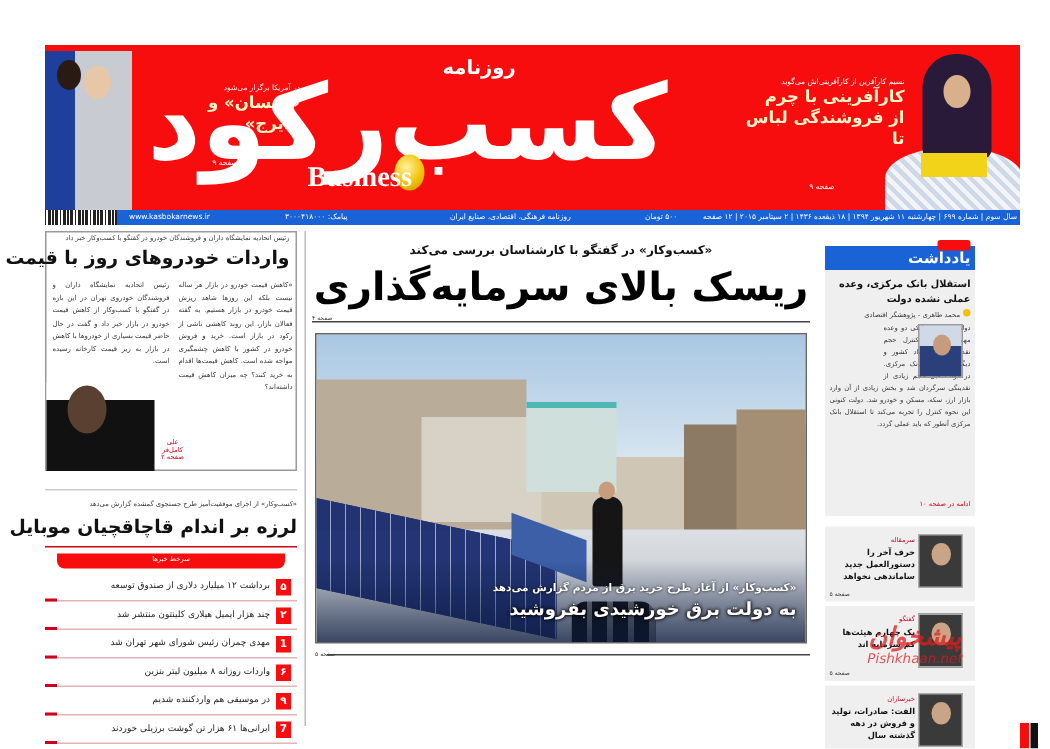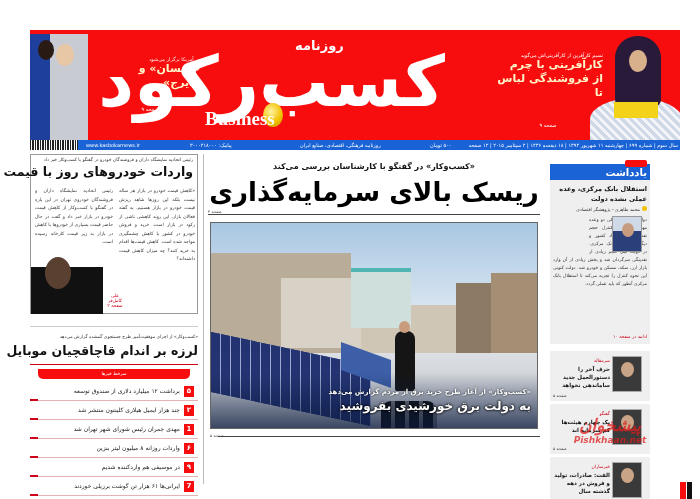--- a/index.html
+++ b/index.html
@@ -111,21 +111,21 @@
 
   .teaser { position:absolute; left: 0; width: 100px; height: 50px; background:#efefef; }
   .teaser .thumb { position:absolute; left: 62px; top: 5px; width: 30px; height: 36px; background:#3a3a3a; border: 1px solid #aaa; }
   .teaser .thumb .f { position:absolute; left: 8px; top: 5px; width: 13px; height: 15px; border-radius:50%; background:#c9a486; }
   .teaser .cat { position:absolute; right: 40px; top: 7px; font-size: 4.5px; color:#d0021b; direction: rtl; }
   .teaser .title { position:absolute; right: 40px; top: 14px; width: 56px; font-size: 5.5px; font-weight:bold; color:#111; direction: rtl; text-align: right; line-height: 8px; }
   .teaser .page-ref { position:absolute; left: 3px; top: 42px; font-size: 4px; color:#333; }
 
   .watermark { position:absolute; left: 555px; top: 415px; width: 110px; text-align: center; direction: rtl; color: rgba(220,30,30,0.75); }
   .watermark .fa { font-size: 17px; font-weight:bold; font-style: italic; }
-  .watermark .en { font-size: 9px; font-weight:bold; font-style: italic; font-family: "DejaVu Sans", sans-serif; }
+  .watermark .en { font-size: 9px; font-weight:normal; font-style: italic; font-family: "DejaVu Sans", sans-serif; }
   .corner-mark { position:absolute; left: 680px; top: 482px; width: 6px; height: 17px; background: #f70d0d; }
   .corner-mark2 { position:absolute; left: 687px; top: 482px; width: 5px; height: 17px; background: #111; }
 </style>
 </head>
 <body>
 
 <div class="page">
 
   <div class="masthead">
     <div class="promo-left-photo">

